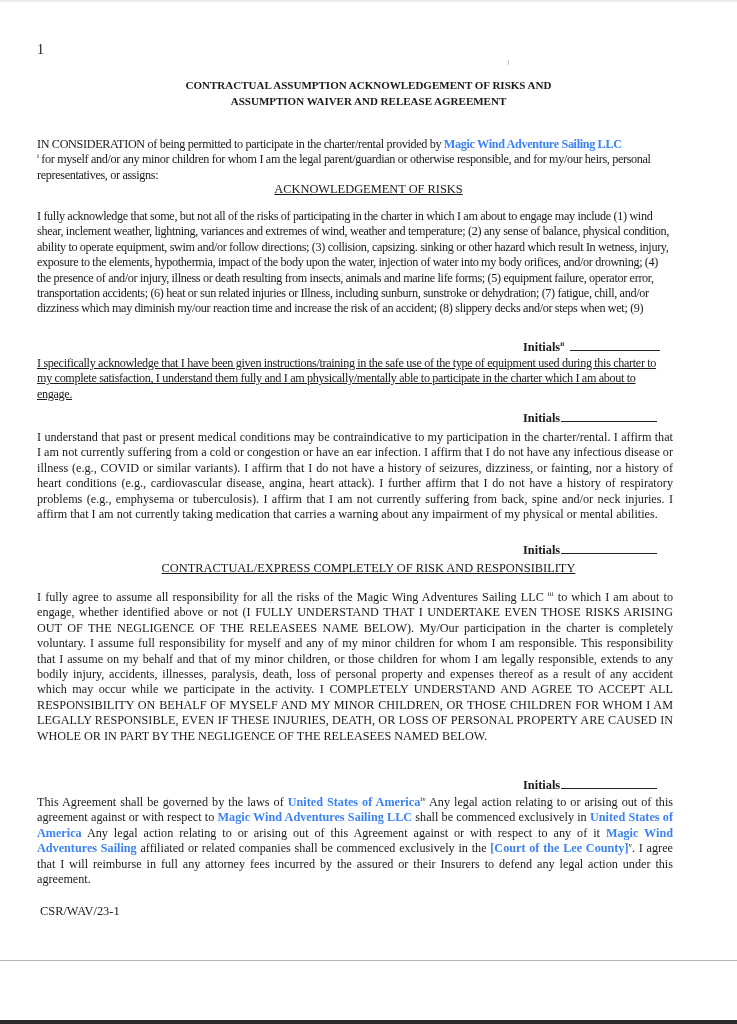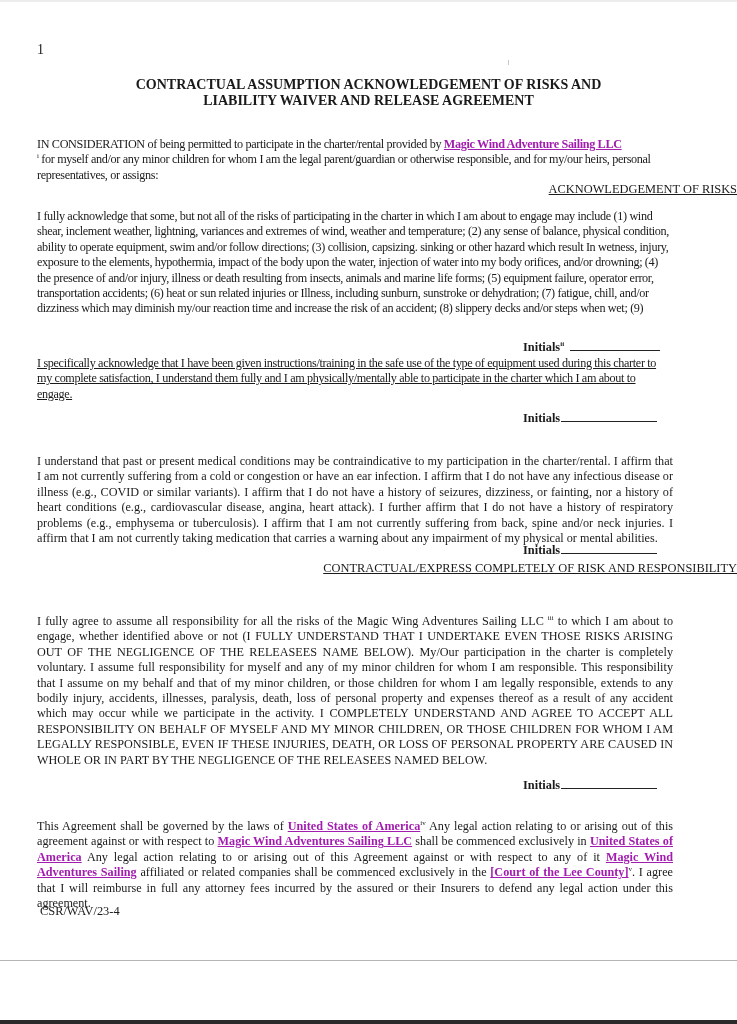--- a/index.html
+++ b/index.html
@@ -2,48 +2,48 @@
 <html><head>
 <meta charset="utf-8">
 <style>
   html, body { margin: 0; padding: 0; }
   body {
     width: 737px; height: 1024px; background: #ffffff; position: relative; overflow: hidden;
     font-family: "Liberation Serif", "DejaVu Serif", serif; color: #1a1a1a;
   }
   .top-edge { position: absolute; left: 0; top: 0; width: 737px; height: 2px; background: #ececec; }
   .page-num { position: absolute; left: 37px; top: 42px; font-size: 14px; }
-  .title { position: absolute; left: 0; width: 737px; text-align: center; font-weight: bold; font-size: 14px; line-height: 16px; }
+  .title { position: absolute; left: 0; width: 737px; text-align: center; font-weight: bold; font-size: 11px; line-height: 16px; }
   .title.l1 { top: 77px; }
   .title.l2 { top: 93px; }
   .para { position: absolute; left: 37px; width: 636px; font-size: 12.2px; line-height: 15.4px; text-align: left; }
-  .para.justify { text-align: justify; margin-top: 24px; }
+  .para.justify { text-align: justify; }
   .condensed { letter-spacing: -0.35px; }
-  .hl { color: #a21caf; font-weight: bold; text-decoration: underline; }
+  .hl { color: #3b82f6; font-weight: bold; }
   sup { font-size: 7px; line-height: 0; vertical-align: 5px; }
-  .heading { position: absolute; left: 0; width: 737px; text-align: right; font-size: 12.4px; }
+  .heading { position: absolute; left: 0; width: 737px; text-align: center; font-size: 12.4px; }
   .heading span { text-decoration: underline; }
   .initials { position: absolute; left: 523px; font-size: 12.4px; font-weight: bold; white-space: nowrap; margin-top: 10px; }
   .initials .line { display: inline-block; width: 96px; border-bottom: 1px solid #222; height: 11px; vertical-align: baseline; margin-left: 1px; }
   .initials .line.wide { width: 90px; margin-left: 6px; }
   .docref { position: absolute; left: 40px; top: 904px; font-size: 12.4px; }
   .rule1 { position: absolute; left: 0; top: 960px; width: 737px; height: 1px; background: #b5b5b5; }
   .rule2 { position: absolute; left: 0; top: 1020px; width: 737px; height: 4px; background: #2b2b2b; }
   .speck { position: absolute; left: 508px; top: 60px; width: 1px; height: 5px; background: #c8c8c8; }
 </style>
 </head>
 <body>
 
 <div class="top-edge"></div>
 <div class="speck"></div>
 
 <div class="page-num">1</div>
 
 <div class="title l1">CONTRACTUAL ASSUMPTION ACKNOWLEDGEMENT OF RISKS AND</div>
-<div class="title l2">LIABILITY WAIVER AND RELEASE AGREEMENT</div>
+<div class="title l2">ASSUMPTION WAIVER AND RELEASE AGREEMENT</div>
 
 <div class="para condensed" style="top:137px;">
   <span>IN CONSIDERATION of being permitted to participate in the charter/rental  provided by </span><span class="hl">Magic Wind Adventure Sailing LLC</span><br><sup>i</sup><span> for myself and/or any minor children for whom I am the legal parent/guardian or otherwise responsible, and for my/our heirs, personal representatives, or assigns:</span>
 </div>
 
 <div class="heading" style="top:182px;">
   <span>ACKNOWLEDGEMENT OF RISKS</span>
 </div>
 
 <div class="para condensed" style="top:209px;">I fully acknowledge that some, but not all of the risks of participating in the charter in which I am about to engage may include (1) wind shear, inclement weather, lightning, variances and extremes of wind, weather and temperature; (2) any sense of balance, physical condition, ability to operate equipment, swim and/or follow directions; (3) collision, capsizing. sinking or other hazard which result In wetness, injury, exposure to the elements, hypothermia, impact of the body upon the water, injection of water into my body orifices, and/or drowning; (4) the presence of and/or injury, illness or death resulting from insects, animals and marine life forms; (5) equipment failure, operator error, transportation accidents; (6) heat or sun related injuries or Illness, including sunburn, sunstroke or dehydration; (7) fatigue, chill, and/or dizziness which may diminish my/our reaction time and increase the risk of an accident; (8) slippery decks and/or steps when wet; (9)</div>
@@ -73,16 +73,16 @@
 </div>
 
 <div class="initials" style="top:767px;">
   <span>Initials</span><span class="line"></span>
 </div>
 
 <div class="para justify" style="top:795px;">
   <span>This Agreement shall be governed by the laws of </span><span class="hl">United States of America</span><sup>iv</sup><span> Any legal action relating to or arising out of this agreement against or with respect to </span><span class="hl">Magic Wind Adventures Sailing LLC</span><span> shall be commenced exclusively in </span><span class="hl">United States of America</span><span> Any legal action relating to or arising out of this Agreement against or with respect to any of it </span><span class="hl">Magic Wind Adventures Sailing</span><span> affiliated or related companies shall be commenced exclusively in the </span><span class="hl">[Court of the Lee County]</span><sup>v</sup><span>.  I agree that I will reimburse in full any attorney fees incurred by the assured or their Insurers to defend any legal action under this agreement.</span>
 </div>
 
-<div class="docref">CSR/WAV/23-4</div>
+<div class="docref">CSR/WAV/23-1</div>
 
 <div class="rule1"></div>
 <div class="rule2"></div>
 
 </body></html>

